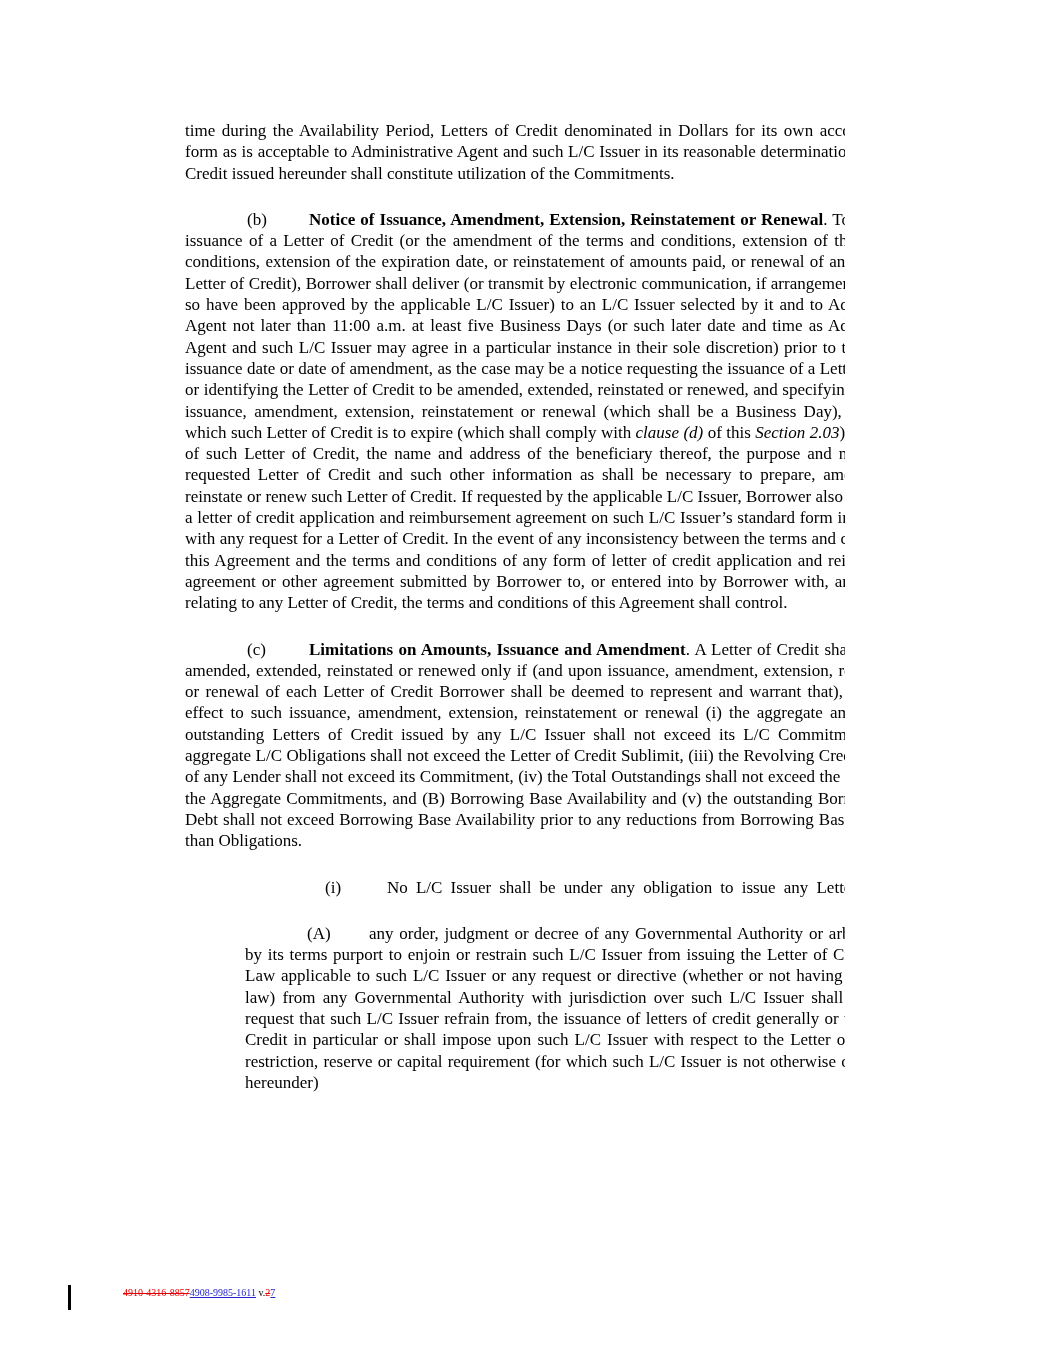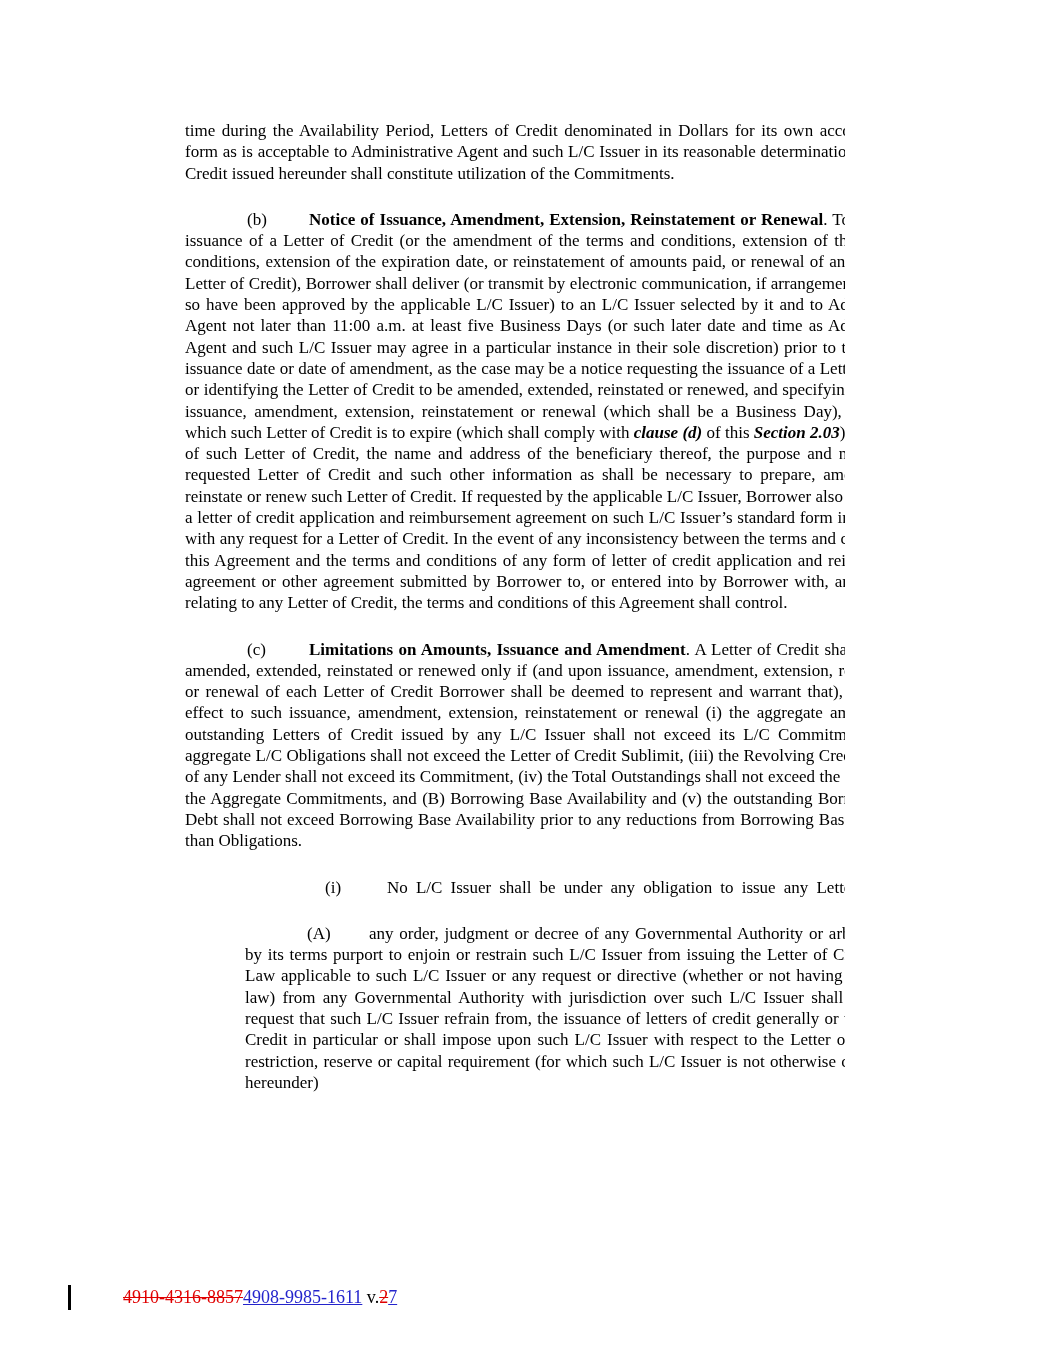--- a/index.html
+++ b/index.html
@@ -26,40 +26,40 @@
   }
   .indent { text-indent: 62px; }
   .p-i { margin-left: 78px; }
   .p-a { margin-left: 60px; text-indent: 62px; }
   .plabel {
     display: inline-block;
     width: 62px;
     text-indent: 0;
   }
   .bold { font-weight: bold; }
-  .bi { font-weight: bold; font-style: italic; }
+  .bi { font-weight: normal; font-style: italic; }
   .line-full {
     text-align: justify;
     text-align-last: justify;
     text-indent: 62px;
   }
   .line-left { text-align: left; }
   .change-bar {
     position: absolute;
     left: 68px;
     top: 1285px;
     width: 3px;
     height: 25px;
     background: #000000;
   }
   .footer-ids {
     position: absolute;
     left: 123px;
     top: 1287px;
-    font-size: 18px;
+    font-size: 10px;
     white-space: pre;
   }
   .del { color: #e00000; text-decoration: line-through; }
   .ins { color: #2424cc; text-decoration: underline; }
   .page-num {
     position: absolute;
     left: 915px;
     top: 1280px;
     font-size: 15px;
     text-align: right;

